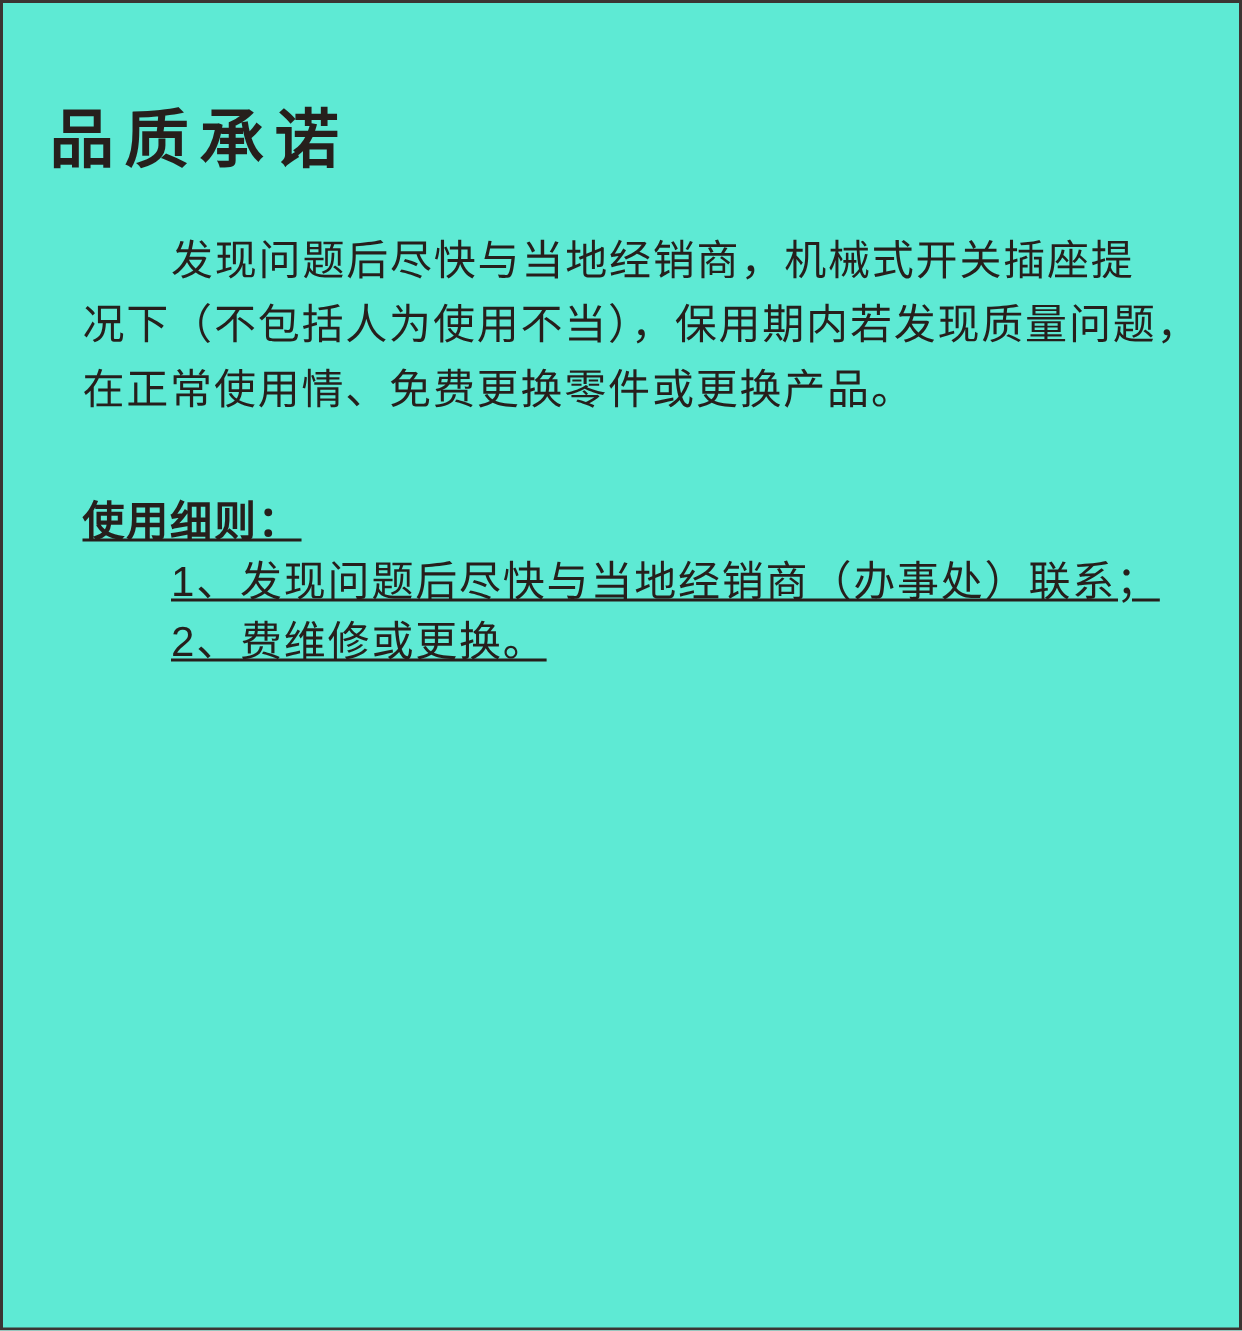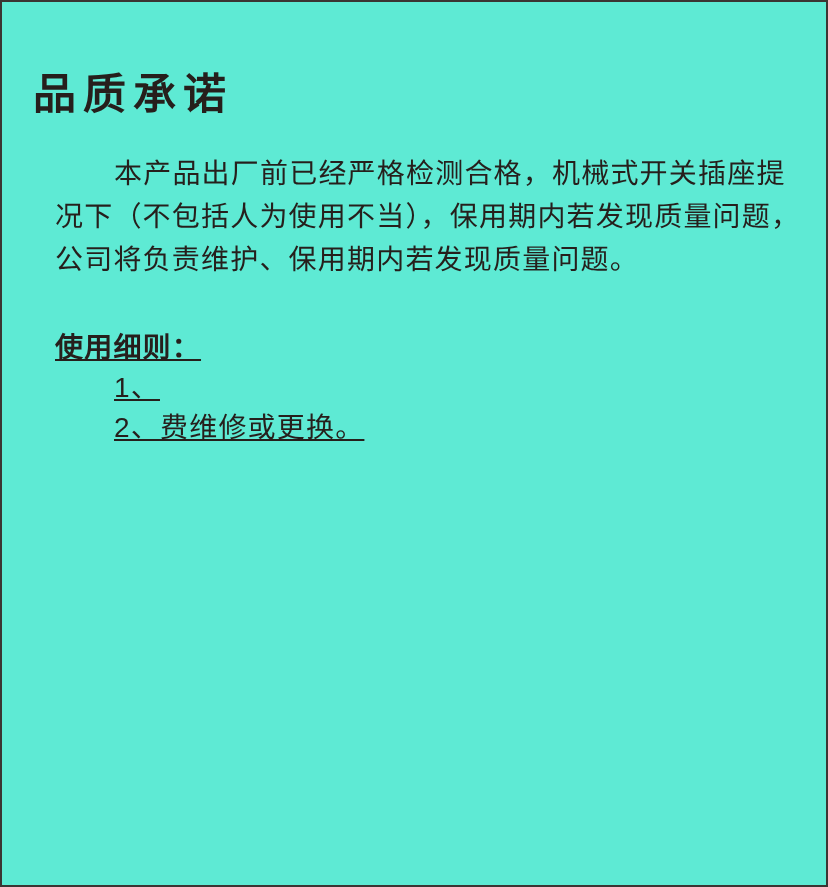--- a/index.html
+++ b/index.html
@@ -77,30 +77,33 @@
   .standard-line { white-space: nowrap; }
 </style>
 </head>
 <body>
 
 <div class="page">
 
   <h1 class="title">品质承诺</h1>
 
   <div class="intro">
-    <div class="intro-line indent">本产品出厂前已经严格检测合格，机械式开关插座提</div>
+    <div class="intro-line indent">发现问题后尽快与当地经销商，机械式开关插座提</div>
     <div class="intro-line">况下（不包括人为使用不当），保用期内若发现质量问题，</div>
-    <div class="intro-line">公司将负责维护、保用期内若发现质量问题。</div>
+    <div class="intro-line">在正常使用情、免费更换零件或更换产品。</div>
   </div>
 
   <div class="usage">
     <div class="usage-heading">使用细则：</div>
 
     <div class="usage-item">
       <span class="num">1、</span>
+      <div class="item-text">
+        <div>发现问题后尽快与当地经销商（办事处）联系；</div>
+      </div>
     </div>
 
     <div class="usage-item">
       <span class="num">2、</span>
       <div class="item-text">
         <div>费维修或更换。</div>
       </div>
     </div>
   </div>
 

